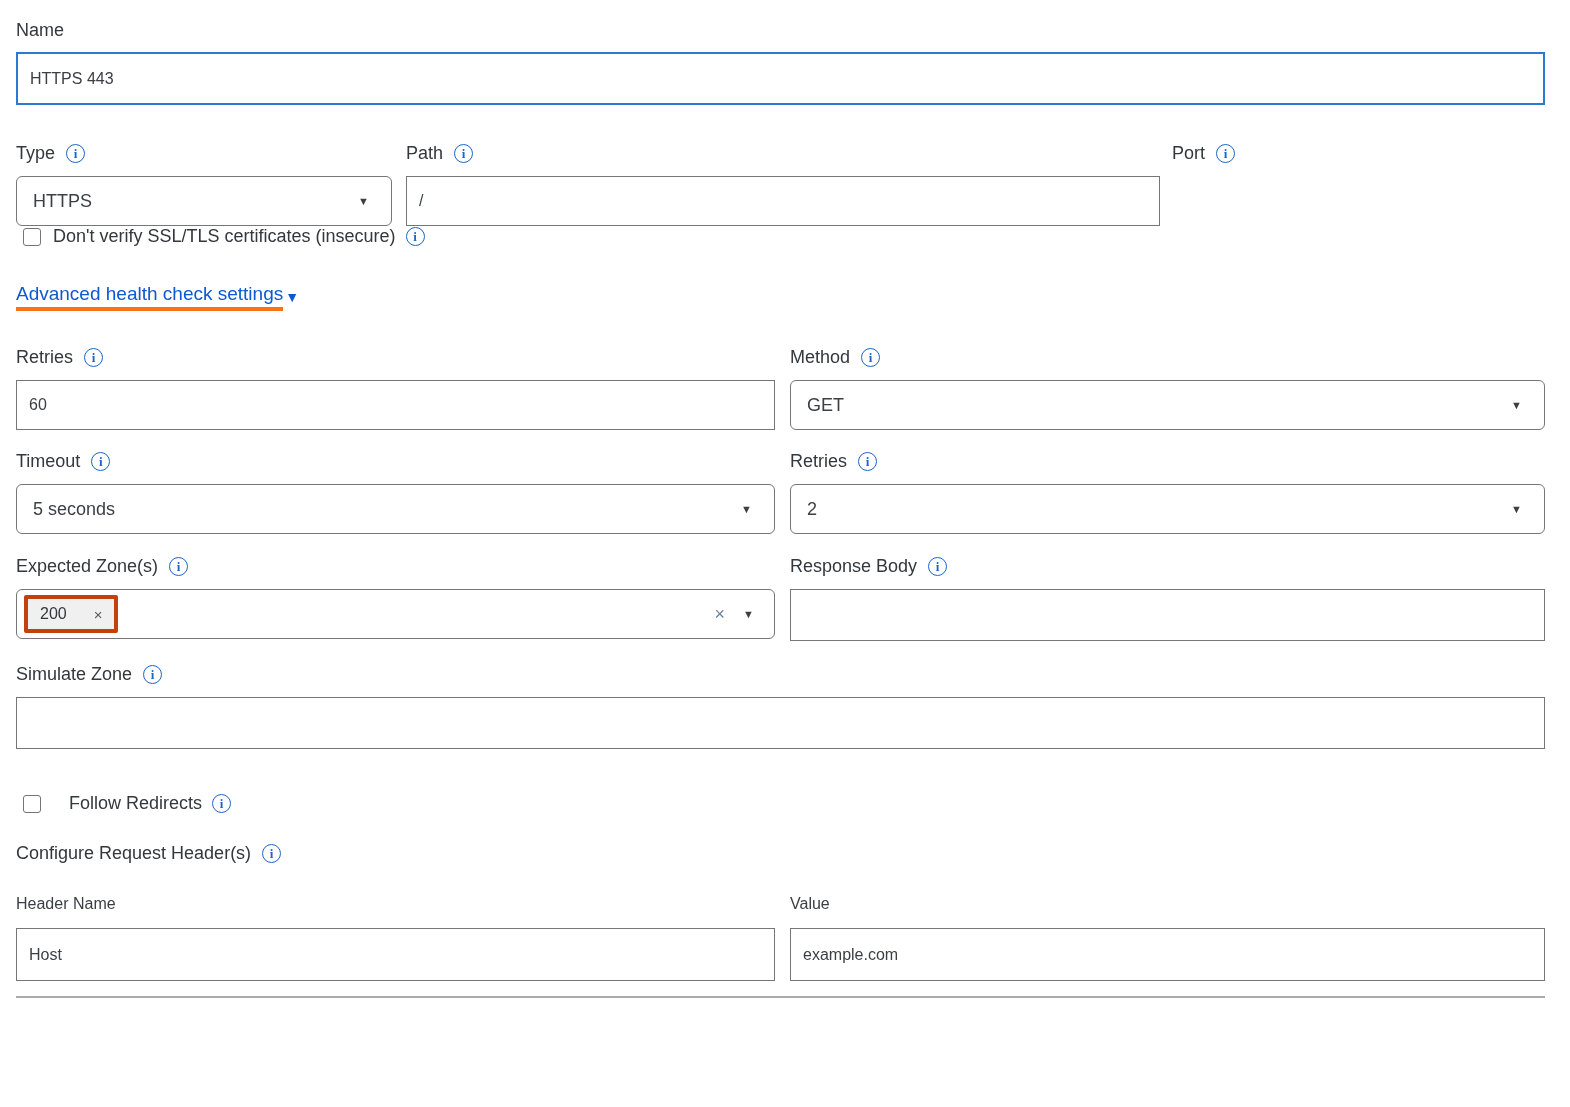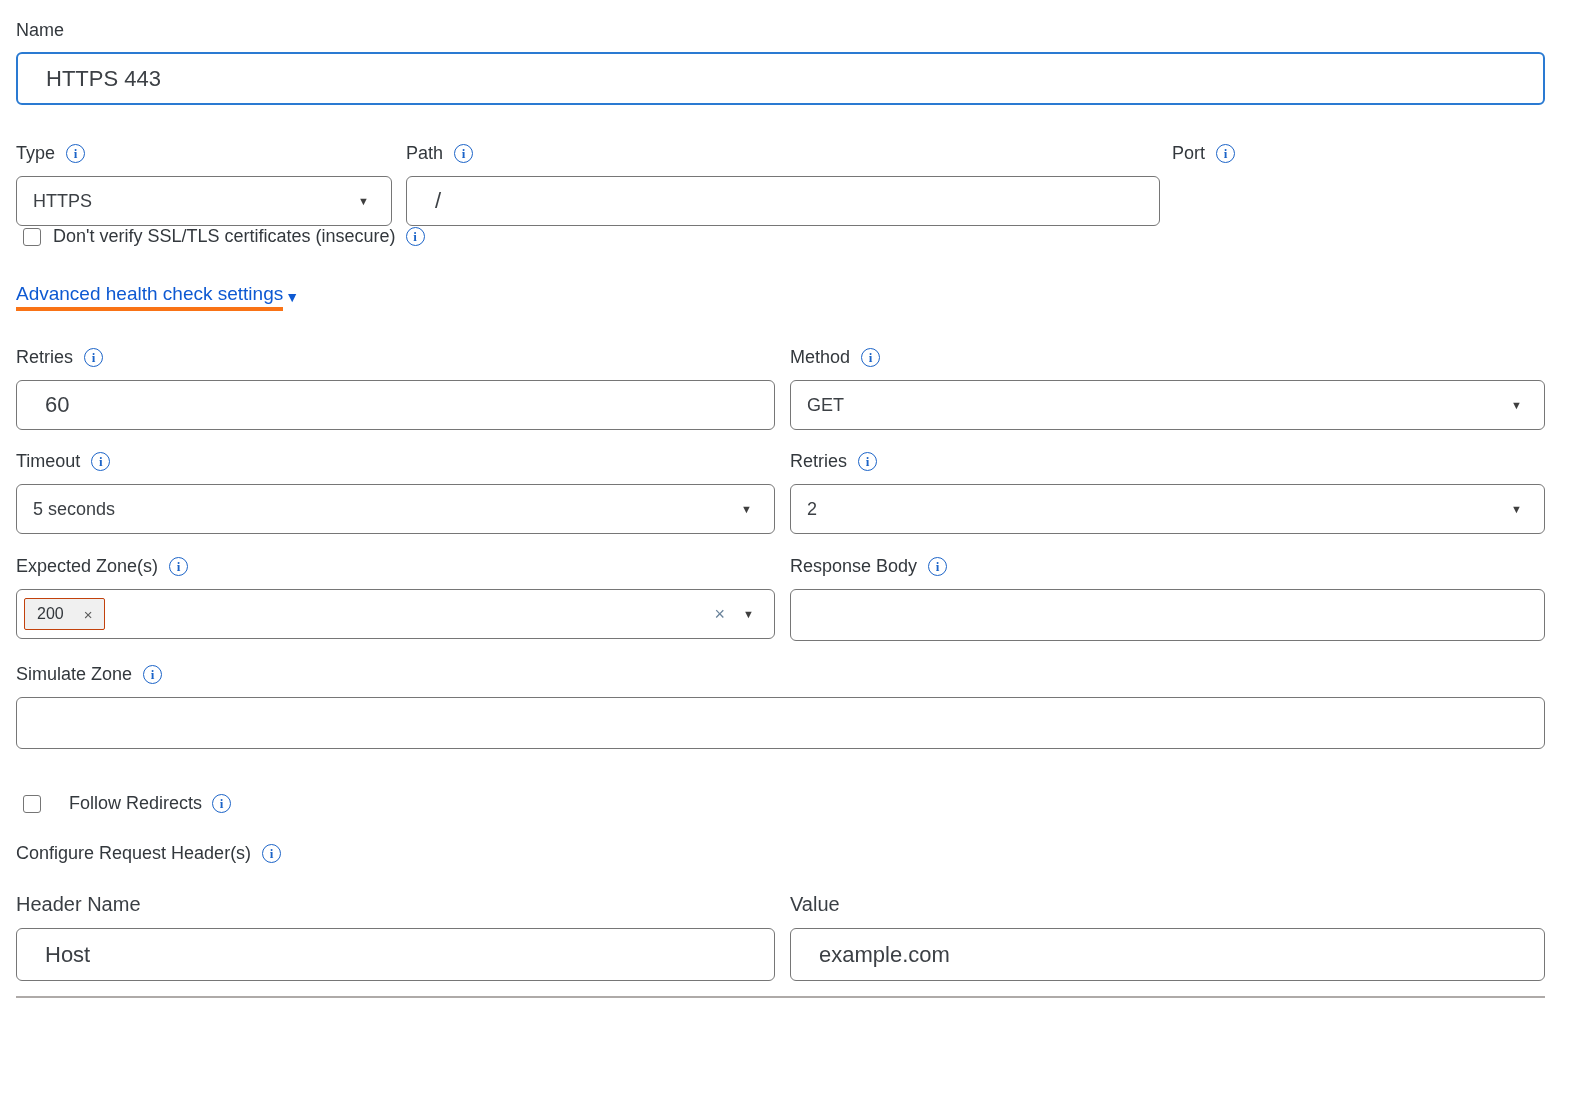--- a/index.html
+++ b/index.html
@@ -17,21 +17,21 @@
 
   
   .lbl {
     display: flex;
     align-items: center;
     gap: 11px;
     font-size: 18px;
     color: #33383d;
     line-height: 22px;
   }
-  .lbl.small { font-size: 20px; color: #3a3f44; }
+  .lbl.small { font-size: 16px; color: #3a3f44; }
 
   
   .info-icon {
     width: 19px; height: 19px;
     border: 1.5px solid #1c64c8;
     border-radius: 50%;
     color: #1c64c8;
     font-size: 13px;
     line-height: 1;
     display: inline-flex;
@@ -42,26 +42,26 @@
     flex: 0 0 auto;
     cursor: pointer;
   }
 
   
   .tinput {
     display: block;
     width: 100%;
     height: 52px;
     border: 1px solid #767676;
-    border-radius: 6px;
+    border-radius: 0;
     background: #fff;
     font-family: inherit;
-    font-size: 22px;
+    font-size: 16px;
     color: #3c4045;
-    padding: 0 28px;
+    padding: 0 12px;
     outline: none;
   }
   .tinput.focused { border: 2px solid #2a7ad2; height: 53px; }
 
   
   .select {
     height: 50px;
     border: 1px solid #767676;
     border-radius: 6px;
     background: #fff;
@@ -88,23 +88,23 @@
     background: #fff;
     display: flex;
     align-items: center;
     justify-content: space-between;
     padding: 0 20px 0 7px;
     cursor: pointer;
   }
   .chip {
     display: inline-flex;
     align-items: center;
-    gap: 20px;
+    gap: 27px;
     background: #f0f0f0;
-    border: 1px solid #c2410c;
+    border: 4px solid #c2410c;
     border-radius: 2px;
     padding: 6px 12px;
     font-size: 16px;
     color: #33373c;
   }
   .chip-x { color: #5a5a5a; font-size: 15px; cursor: pointer; }
   .ms-controls { display: inline-flex; align-items: center; gap: 18px; }
   .ms-clear { color: #6a839b; font-size: 18px; line-height: 1; cursor: pointer; }
 
   

